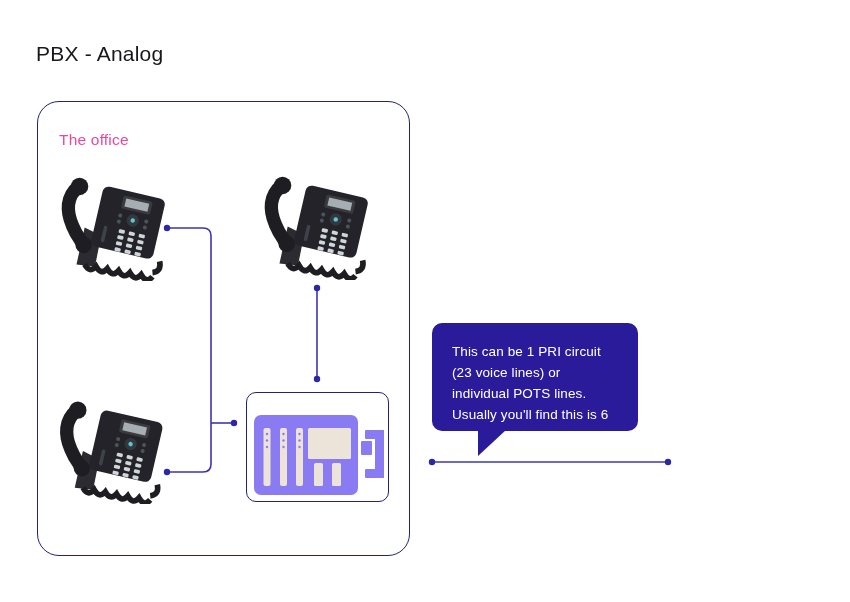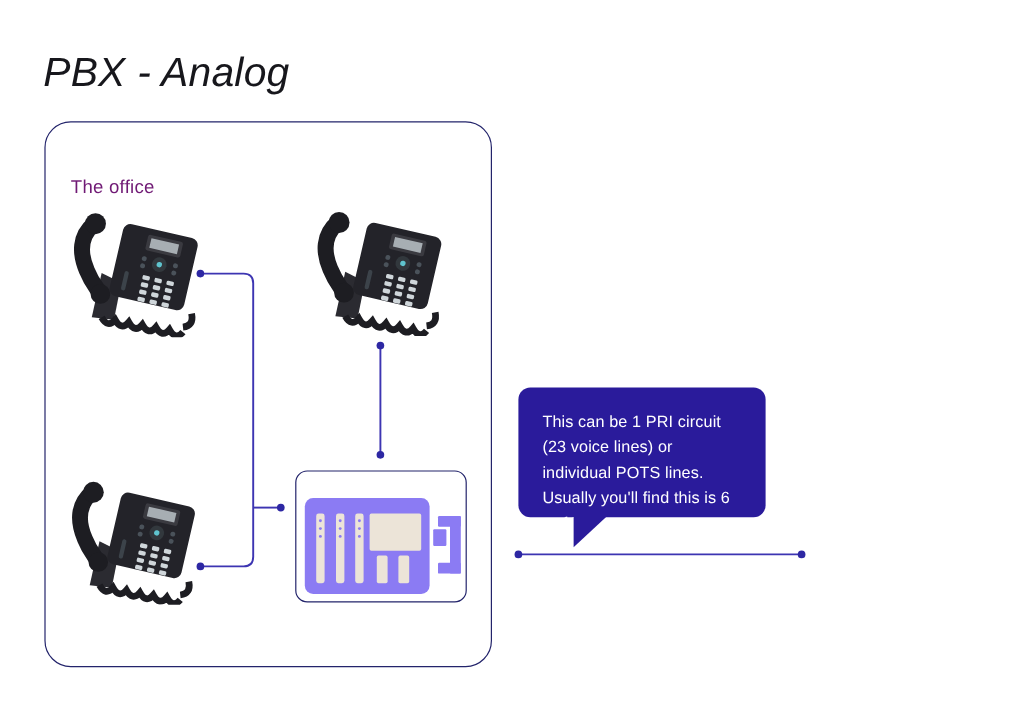--- a/index.html
+++ b/index.html
@@ -1,31 +1,31 @@
 <!DOCTYPE html>
 <html><head>
 <meta charset="utf-8">
 <style>
   html,body{margin:0;padding:0;background:#ffffff;}
   body{font-family:"Liberation Sans", sans-serif;}
   .canvas{position:relative;width:850px;height:602px;background:#ffffff;overflow:hidden;}
 
   .page-title{
     position:absolute;left:36px;top:42px;
-    font-size:34px;font-weight:500;color:#17171c;letter-spacing:0.2px;font-style:italic;
+    font-size:21px;font-weight:500;color:#17171c;letter-spacing:0.2px;
   }
 
   .office-box{
     position:absolute;left:37px;top:101px;width:373px;height:455px;
     border:1.6px solid #23246b;border-radius:22px;background:#ffffff;
     box-sizing:border-box;
   }
   .office-label{
-    position:absolute;left:21px;top:46px;
-    font-size:15.5px;color:#701a75;letter-spacing:0.2px;
+    position:absolute;left:21px;top:29px;
+    font-size:15.5px;color:#ec4899;letter-spacing:0.2px;
   }
 
   .connectors{position:absolute;left:0;top:0;width:850px;height:602px;pointer-events:none;}
 
   .phone{position:absolute;width:115px;height:105px;}
   .phone-1{left:58px;top:176px;}
   .phone-2{left:261px;top:175px;}
   .phone-3{left:56px;top:400px;width:115px;height:104px;}
 
   .pbx-box{

